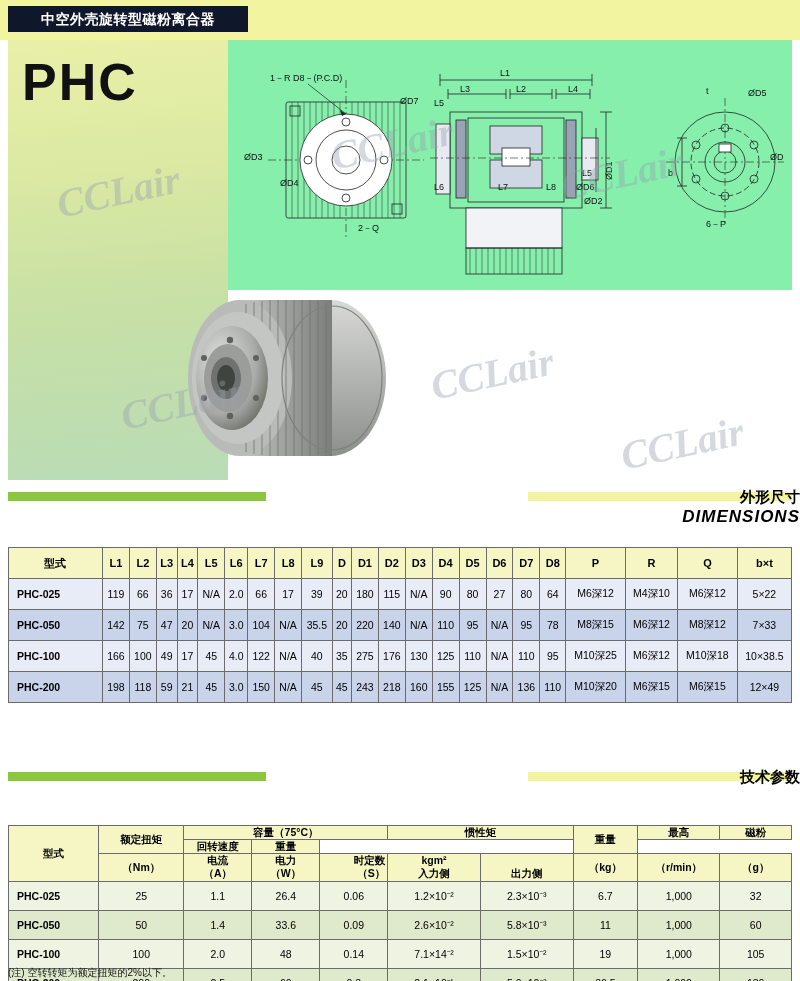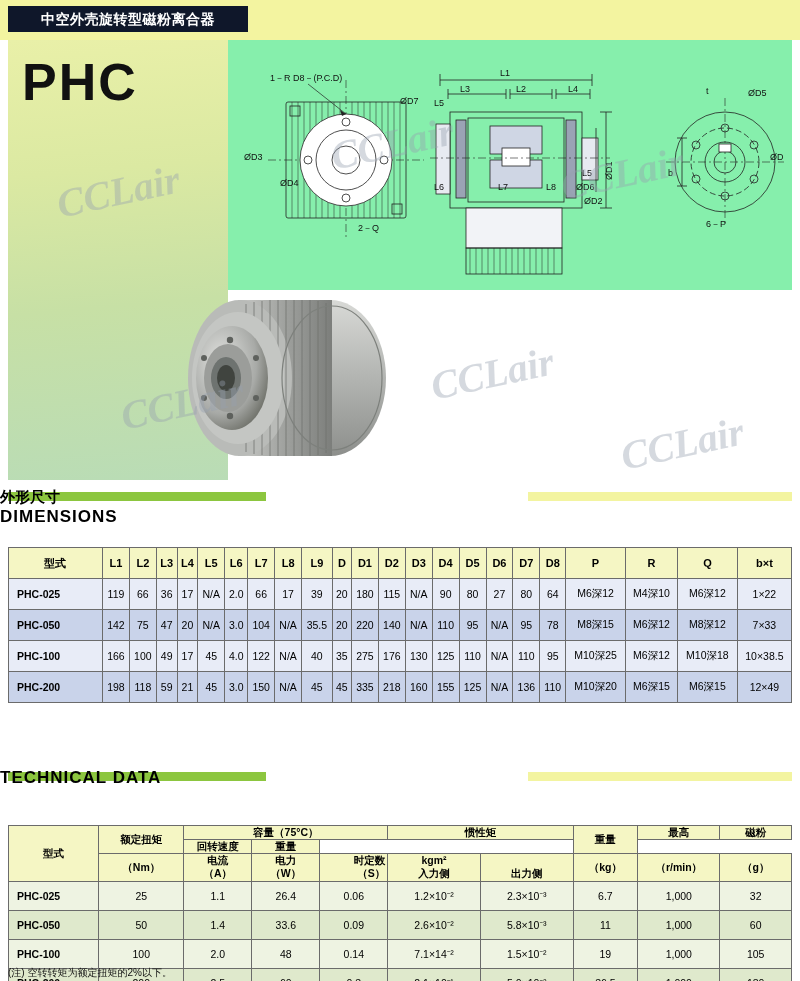--- a/index.html
+++ b/index.html
@@ -46,23 +46,23 @@
     position:absolute;
     font-family:"Liberation Serif", serif;
     font-style:italic;font-weight:bold;
     color:rgba(150,160,175,0.40);
     font-size:40px;
     transform:rotate(-12deg);
     pointer-events:none;
     white-space:nowrap;
   }
   
-  .sec{position:absolute;text-align:left;width:800px;}
+  .sec{position:absolute;text-align:right;width:800px;}
   .sec .cn{font-size:15px;font-weight:bold;}
-  .sec .en{font-size:17px;font-weight:bold;letter-spacing:1px;}
+  .sec .en{font-size:17px;font-weight:bold;letter-spacing:1px;font-style:italic;}
   .green-bar{position:absolute;height:9px;background:#8cc63f;}
   .yellow-bar{position:absolute;height:9px;background:#f3f4a0;}
   
   table{border-collapse:collapse;position:absolute;}
   .dim-tbl{left:8px;top:547px;width:784px;font-size:10.5px;}
   .dim-tbl th,.dim-tbl td{
     border:1px solid #6b6b6b;text-align:center;height:30px;padding:0 1px;
     font-weight:normal;
   }
   .dim-tbl thead th{background:#f5f6c4;font-weight:bold;font-size:11px;}
@@ -365,21 +365,21 @@
       <td>115</td>
       <td>N/A</td>
       <td>90</td>
       <td>80</td>
       <td>27</td>
       <td>80</td>
       <td>64</td>
       <td>M6深12</td>
       <td>M4深10</td>
       <td>M6深12</td>
-      <td>1×22</td>
+      <td>5×22</td>
     </tr>
     <tr>
       <td class="model">PHC-050</td>
       <td>142</td>
       <td>75</td>
       <td>47</td>
       <td>20</td>
       <td>N/A</td>
       <td>3.0</td>
       <td>104</td>
@@ -429,40 +429,40 @@
       <td>198</td>
       <td>118</td>
       <td>59</td>
       <td>21</td>
       <td>45</td>
       <td>3.0</td>
       <td>150</td>
       <td>N/A</td>
       <td>45</td>
       <td>45</td>
-      <td>335</td>
+      <td>243</td>
       <td>218</td>
       <td>160</td>
       <td>155</td>
       <td>125</td>
       <td>N/A</td>
       <td>136</td>
       <td>110</td>
       <td>M10深20</td>
       <td>M6深15</td>
       <td>M6深15</td>
       <td>12×49</td>
     </tr>
   </tbody>
 </table>
 
 <div class="green-bar" style="left:8px;top:772px;width:258px;"></div>
 <div class="yellow-bar" style="left:528px;top:772px;width:264px;"></div>
 <div class="sec" style="left:0;top:768px;">
-  <div class="en">TECHNICAL DATA</div>
+  <div class="cn">技术参数</div>
 </div>
 
 <table class="td-tbl">
   <thead>
     <tr>
       <th rowspan="3" style="width:84px;">型式</th>
       <th rowspan="2" style="width:84px;">额定扭矩</th>
       <th colspan="3">容量（75°C）</th>
       <th colspan="2">惯性矩</th>
       <th rowspan="2" style="width:62px;">重量</th>

